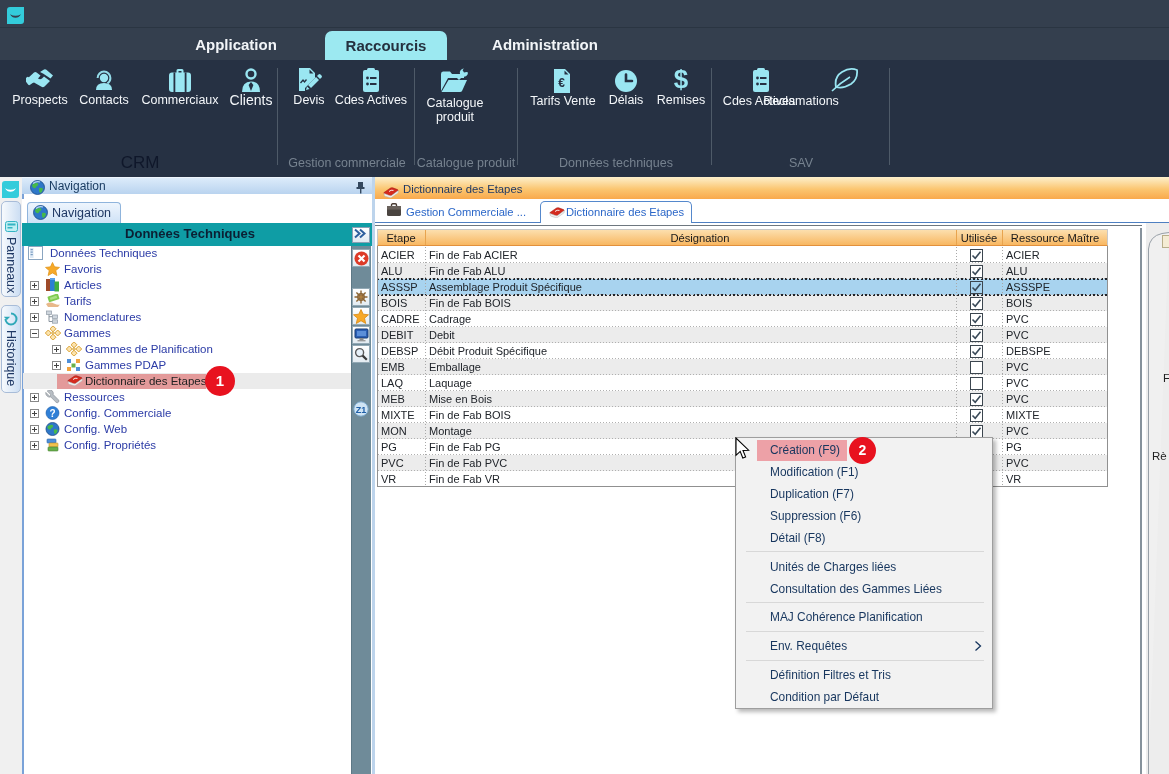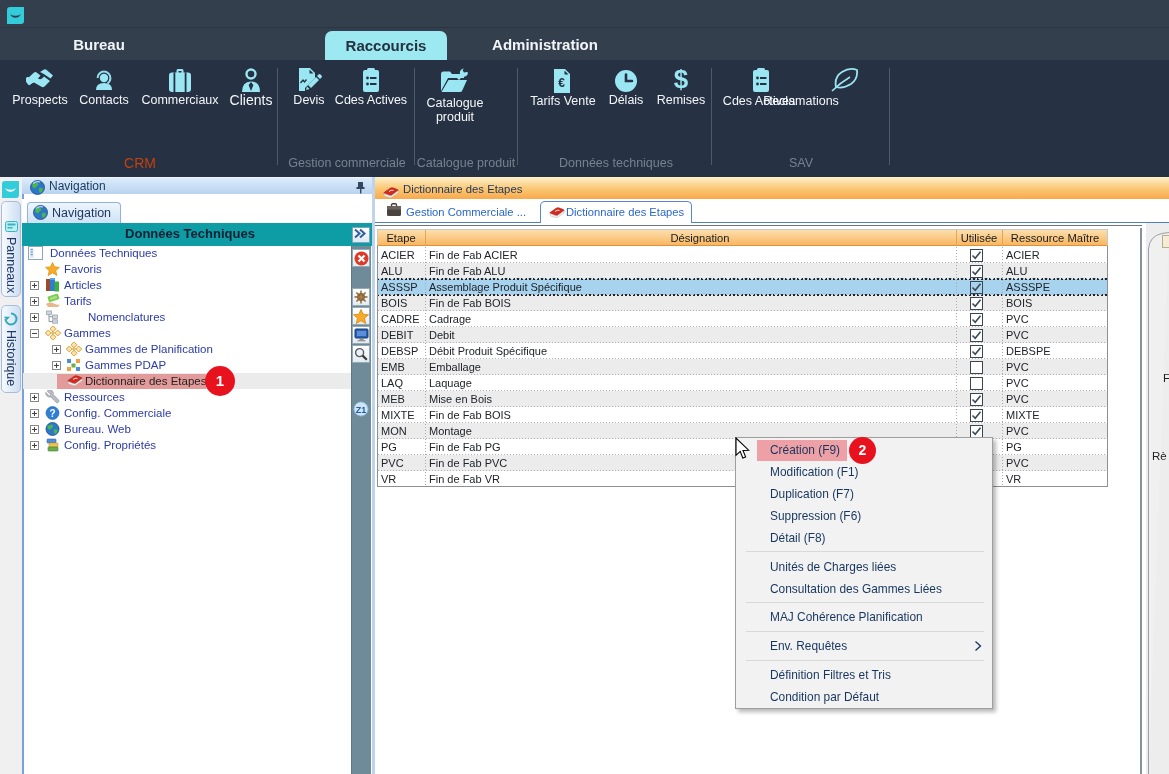--- a/index.html
+++ b/index.html
@@ -12,21 +12,21 @@
 <div class="ab" style="left:0;top:0;width:1169px;height:27px;background:#343f4e;"></div>
     <div class="ab" style="left:0;top:27px;width:1169px;height:33px;background:#343f4e;border-top:1px solid #2a3542;box-sizing:border-box;"></div>
     <div class="ab" style="left:0;top:60px;width:1169px;height:117px;background:#263143;"></div>
     <div class="ab" style="left:7px;top:7px;width:17px;height:17px;">
       <svg width="17" height="17" viewBox="0 0 17 17">
         <path d="M0 3 Q0 0 3 0 L17 0 L17 14 Q17 17 14 17 L0 17 Z" fill="#33ccdb"></path>
         <path d="M3 7.2 Q8.5 10.4 14 7.2 Q12 10.8 8.5 10.8 Q5 10.8 3 7.2 Z" fill="#343f4e"></path>
       </svg>
     </div>
     <div class="ab" style="left:325px;top:31px;width:122px;height:29px;background:#9ce9f1;border-radius:7px 7px 0 0;"></div>
-    <div class="lbl" style="top:34.7px;font-size:15px;color:#f2f5f8;font-weight:bold;line-height:19px;left:-1.0px;width:200px;text-align:center;">Bureau</div>
+    <div class="lbl" style="top:34.7px;font-size:15px;color:#f2f5f8;font-weight:bold;line-height:19px;left:136.0px;width:200px;text-align:center;">Application</div>
     <div class="lbl" style="top:34.7px;font-size:15px;color:#f2f5f8;font-weight:bold;line-height:19px;left:445.0px;width:200px;text-align:center;">Administration</div>
     <div class="lbl" style="top:35.7px;font-size:15px;color:#25313f;font-weight:bold;line-height:19px;left:286.0px;width:200px;text-align:center;">Raccourcis</div>
     <div class="ab" style="left:277px;top:68px;width:1px;height:97px;background:#4e5a68;"></div>
     <div class="ab" style="left:414px;top:68px;width:1px;height:97px;background:#4e5a68;"></div>
     <div class="ab" style="left:517px;top:68px;width:1px;height:97px;background:#4e5a68;"></div>
     <div class="ab" style="left:711px;top:68px;width:1px;height:97px;background:#4e5a68;"></div>
     <div class="ab" style="left:889px;top:68px;width:1px;height:97px;background:#4e5a68;"></div>
     <div class="ab" style="left:26px;top:68px;width:28px;height:26px;">
       <svg width="28" height="26" viewBox="0 0 28 26">
         <g fill="#9ae6f2">
@@ -145,21 +145,21 @@
     <div class="lbl" style="top:92.2px;font-size:14px;color:#f4f7fa;font-weight:normal;line-height:16px;left:151.0px;width:200px;text-align:center;">Clients</div>
     <div class="lbl" style="top:92.2px;font-size:12.5px;color:#f4f7fa;font-weight:normal;line-height:16px;left:209.0px;width:200px;text-align:center;">Devis</div>
     <div class="lbl" style="top:92.2px;font-size:12.5px;color:#f4f7fa;font-weight:normal;line-height:16px;left:271.0px;width:200px;text-align:center;">Cdes Actives</div>
     <div class="lbl" style="top:95.2px;font-size:12.5px;color:#f4f7fa;font-weight:normal;line-height:16px;left:355.0px;width:200px;text-align:center;">Catalogue</div>
     <div class="lbl" style="top:109.2px;font-size:12.5px;color:#f4f7fa;font-weight:normal;line-height:16px;left:355.0px;width:200px;text-align:center;">produit</div>
     <div class="lbl" style="top:93.2px;font-size:12.5px;color:#f4f7fa;font-weight:normal;line-height:16px;left:463.0px;width:200px;text-align:center;">Tarifs Vente</div>
     <div class="lbl" style="top:92.2px;font-size:12.5px;color:#f4f7fa;font-weight:normal;line-height:16px;left:526.0px;width:200px;text-align:center;">Délais</div>
     <div class="lbl" style="top:92.2px;font-size:12.5px;color:#f4f7fa;font-weight:normal;line-height:16px;left:581.0px;width:200px;text-align:center;">Remises</div>
     <div class="lbl" style="top:93.2px;font-size:12.5px;color:#f4f7fa;font-weight:normal;line-height:16px;left:659.0px;width:200px;text-align:center;">Cdes Actives</div>
     <div class="lbl" style="top:93.2px;font-size:12.5px;color:#f4f7fa;font-weight:normal;line-height:16px;left:701px;width:200px;text-align:center;">Reclamations</div>
-    <div class="lbl" style="top:155.2px;font-size:14px;color:#c2410c;font-weight:normal;line-height:16px;left:40.0px;width:200px;text-align:center;">CRM</div>
+    <div class="lbl" style="top:155.2px;font-size:17px;color:#0f172a;font-weight:normal;line-height:16px;left:40.0px;width:200px;text-align:center;">CRM</div>
     <div class="lbl" style="top:155.2px;font-size:12.5px;color:#76828f;font-weight:normal;line-height:16px;left:247.0px;width:200px;text-align:center;">Gestion commerciale</div>
     <div class="lbl" style="top:155.2px;font-size:12.5px;color:#76828f;font-weight:normal;line-height:16px;left:366.0px;width:200px;text-align:center;">Catalogue produit</div>
     <div class="lbl" style="top:155.2px;font-size:12.5px;color:#76828f;font-weight:normal;line-height:16px;left:516.0px;width:200px;text-align:center;">Données techniques</div>
     <div class="lbl" style="top:155.2px;font-size:12.5px;color:#76828f;font-weight:normal;line-height:16px;left:701.0px;width:200px;text-align:center;">SAV</div>
     <div class="ab" style="left:0;top:177px;width:22px;height:597px;background:#f0f0f0;"></div>
     <div class="ab" style="left:2px;top:181px;width:17px;height:17px;">
       <svg width="17" height="17" viewBox="0 0 17 17">
         <path d="M0 3 Q0 0 3 0 L17 0 L17 14 Q17 17 14 17 L0 17 Z" fill="#33ccdb"></path>
         <path d="M3 7.2 Q8.5 10.4 14 7.2 Q12 10.8 8.5 10.8 Q5 10.8 3 7.2 Z" fill="#ffffff"></path>
       </svg>
@@ -324,21 +324,21 @@
     <div class="ab" style="left:45px;top:310px;width:17px;height:14px;">
       <svg width="15" height="14" viewBox="0 0 15 14">
         <g fill="#cfd6dd" stroke="#9aa4ae" stroke-width="0.8">
           <rect x="1.5" y="1" width="5" height="3.4"></rect>
           <rect x="7.5" y="5" width="5" height="3.4"></rect>
           <rect x="7.5" y="9.8" width="5" height="3.4"></rect>
         </g>
         <path d="M4 4.5 L4 11.5 M4 6.7 L7.5 6.7 M4 11.5 L7.5 11.5" stroke="#8a949e" fill="none"></path>
       </svg>
     </div>
-    <div class="lbl" style="top:309.9px;font-size:11.5px;color:#2b3ba6;font-weight:normal;line-height:14px;left:64px;margin-left:24px;">Nomenclatures</div>
+    <div class="lbl" style="top:309.9px;font-size:11.5px;color:#2b3ba6;font-weight:normal;line-height:14px;left:64px;">Nomenclatures</div>
     <div class="ab" style="left:30px;top:328.5px;width:9px;height:9px;">
       <svg width="9" height="9" viewBox="0 0 9 9">
         <rect x="0.5" y="0.5" width="8" height="8" fill="#fff" stroke="#888"></rect>
         <rect x="2" y="4" width="5" height="1" fill="#444"></rect>
       </svg>
     </div>
     <div class="ab" style="left:45px;top:326px;width:17px;height:14px;">
       <svg width="16" height="14" viewBox="0 0 16 14">
         <g stroke="#d9a840" stroke-width="1" fill="none">
           <path d="M4 7 L12 7 M8 3 L8 11"></path>
@@ -434,21 +434,21 @@
         <rect x="4" y="2" width="1" height="5" fill="#444"></rect>
       </svg>
     </div>
     <div class="ab" style="left:45px;top:422px;width:17px;height:14px;">
       <svg width="15" height="14" viewBox="0 0 15 15">
         <circle cx="7.5" cy="7.5" r="7" fill="#2e77c8" stroke="#1a4a86" stroke-width="0.8"></circle>
         <path d="M2 5 Q4 2.5 7 3 Q9 3.5 8 5.5 Q6 6 5.5 8 Q4 8.5 3 7.5 Q2 6.5 2 5 Z" fill="#46b94a"></path>
         <path d="M9 8 Q12 7 13 9 Q12.5 12 10 13 Q8.5 11 9 8 Z" fill="#46b94a"></path>
       </svg>
     </div>
-    <div class="lbl" style="top:421.9px;font-size:11.5px;color:#2b3ba6;font-weight:normal;line-height:14px;left:64px;">Bureau. Web</div>
+    <div class="lbl" style="top:421.9px;font-size:11.5px;color:#2b3ba6;font-weight:normal;line-height:14px;left:64px;">Config. Web</div>
     <div class="ab" style="left:30px;top:440.5px;width:9px;height:9px;">
       <svg width="9" height="9" viewBox="0 0 9 9">
         <rect x="0.5" y="0.5" width="8" height="8" fill="#fff" stroke="#888"></rect>
         <rect x="2" y="4" width="5" height="1" fill="#444"></rect>
         <rect x="4" y="2" width="1" height="5" fill="#444"></rect>
       </svg>
     </div>
     <div class="ab" style="left:45px;top:438px;width:17px;height:14px;">
       <svg width="16" height="14" viewBox="0 0 16 14">
         <rect x="2" y="1" width="9" height="4" rx="0.8" fill="#4f8fd9" stroke="#2c66a8" stroke-width="0.6"></rect>

